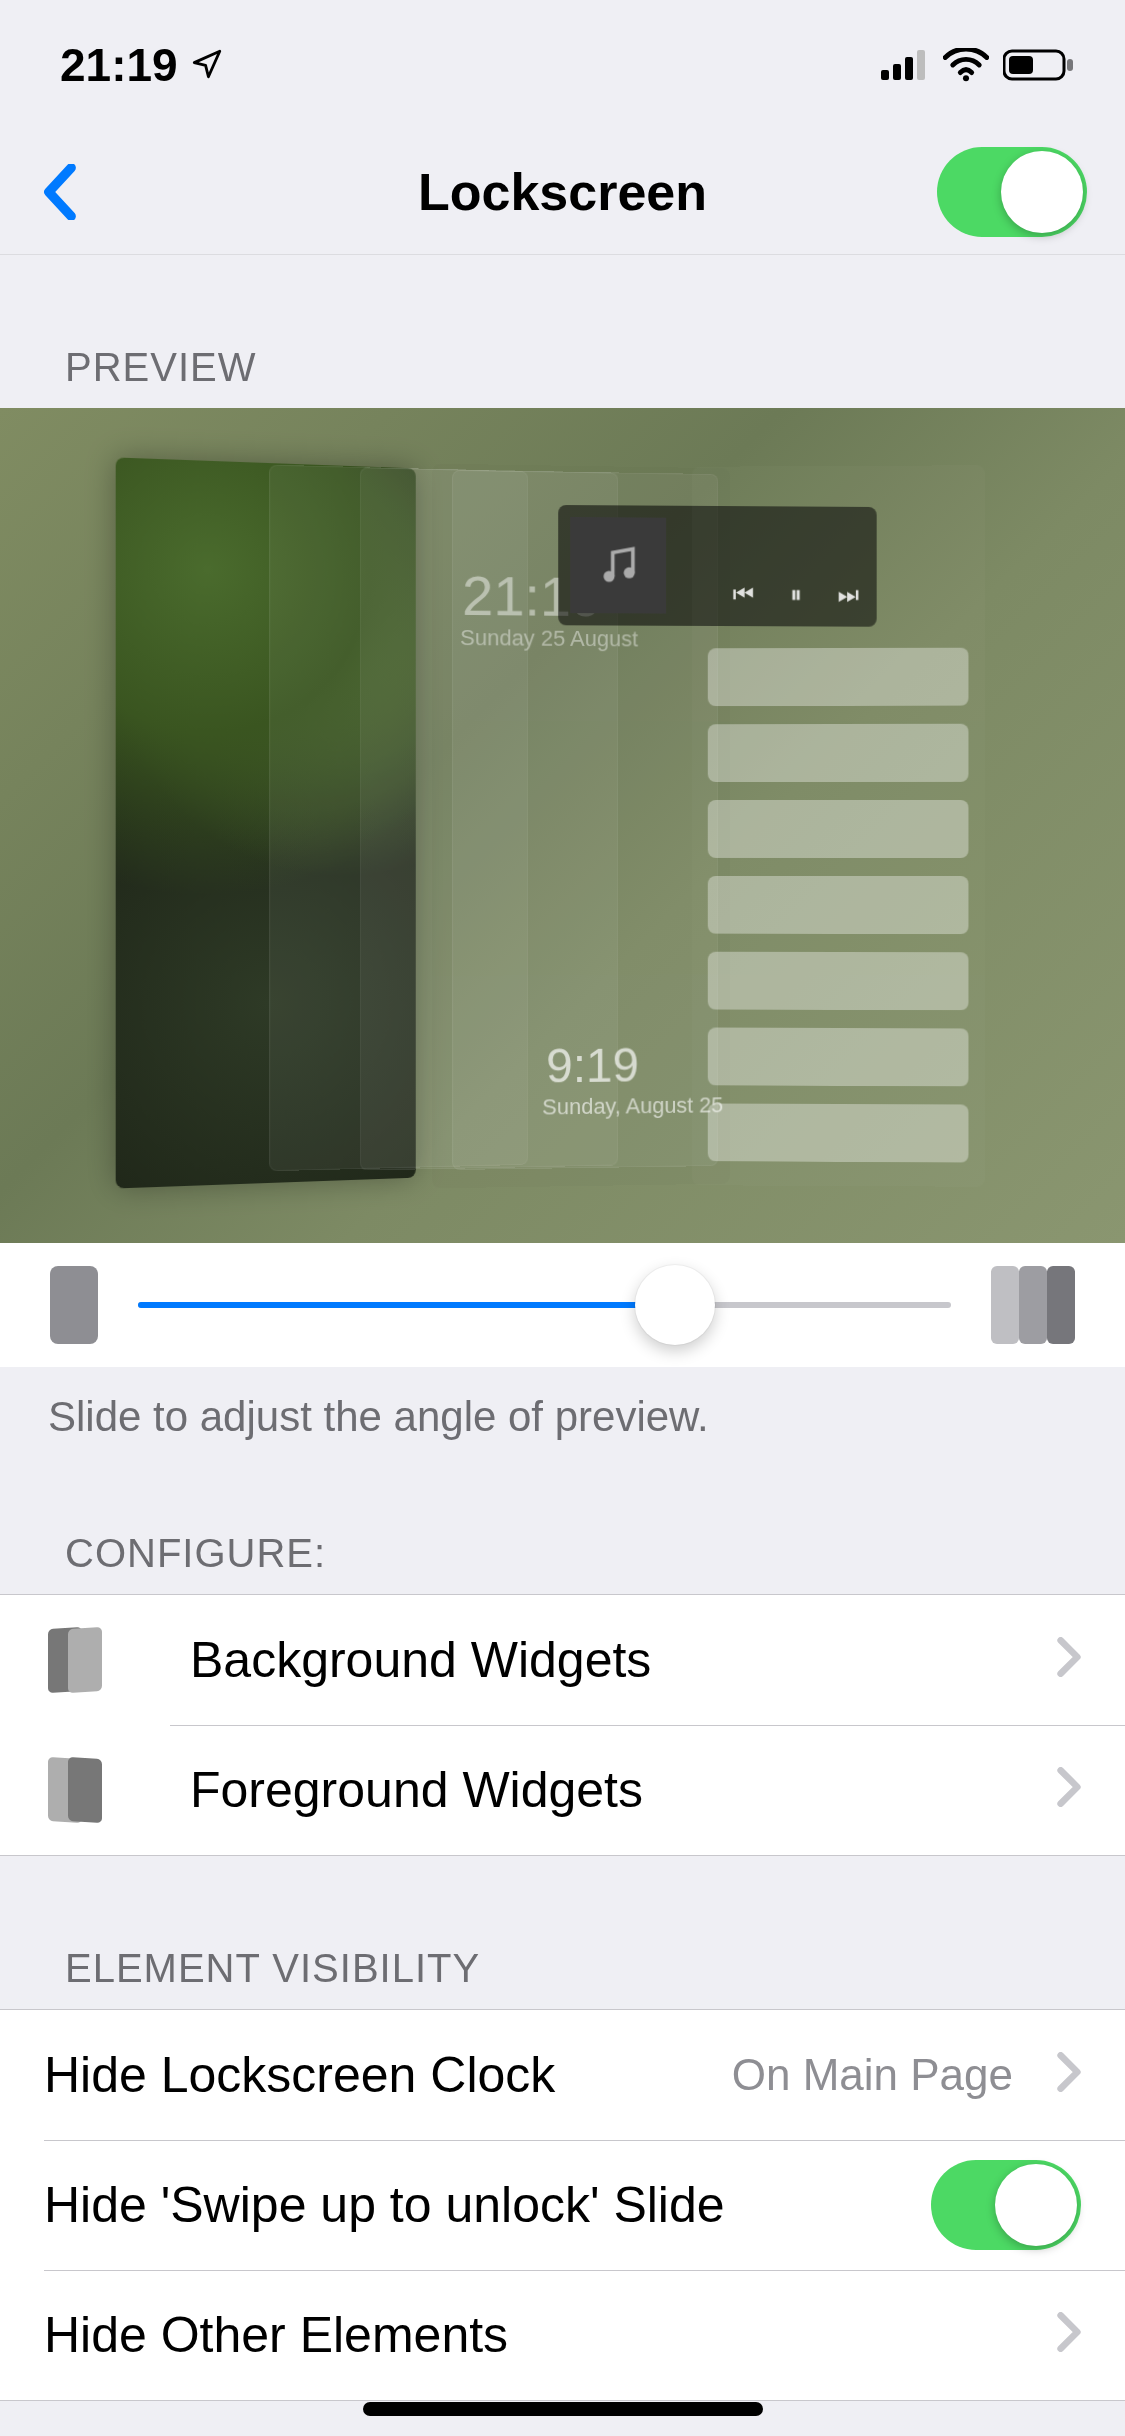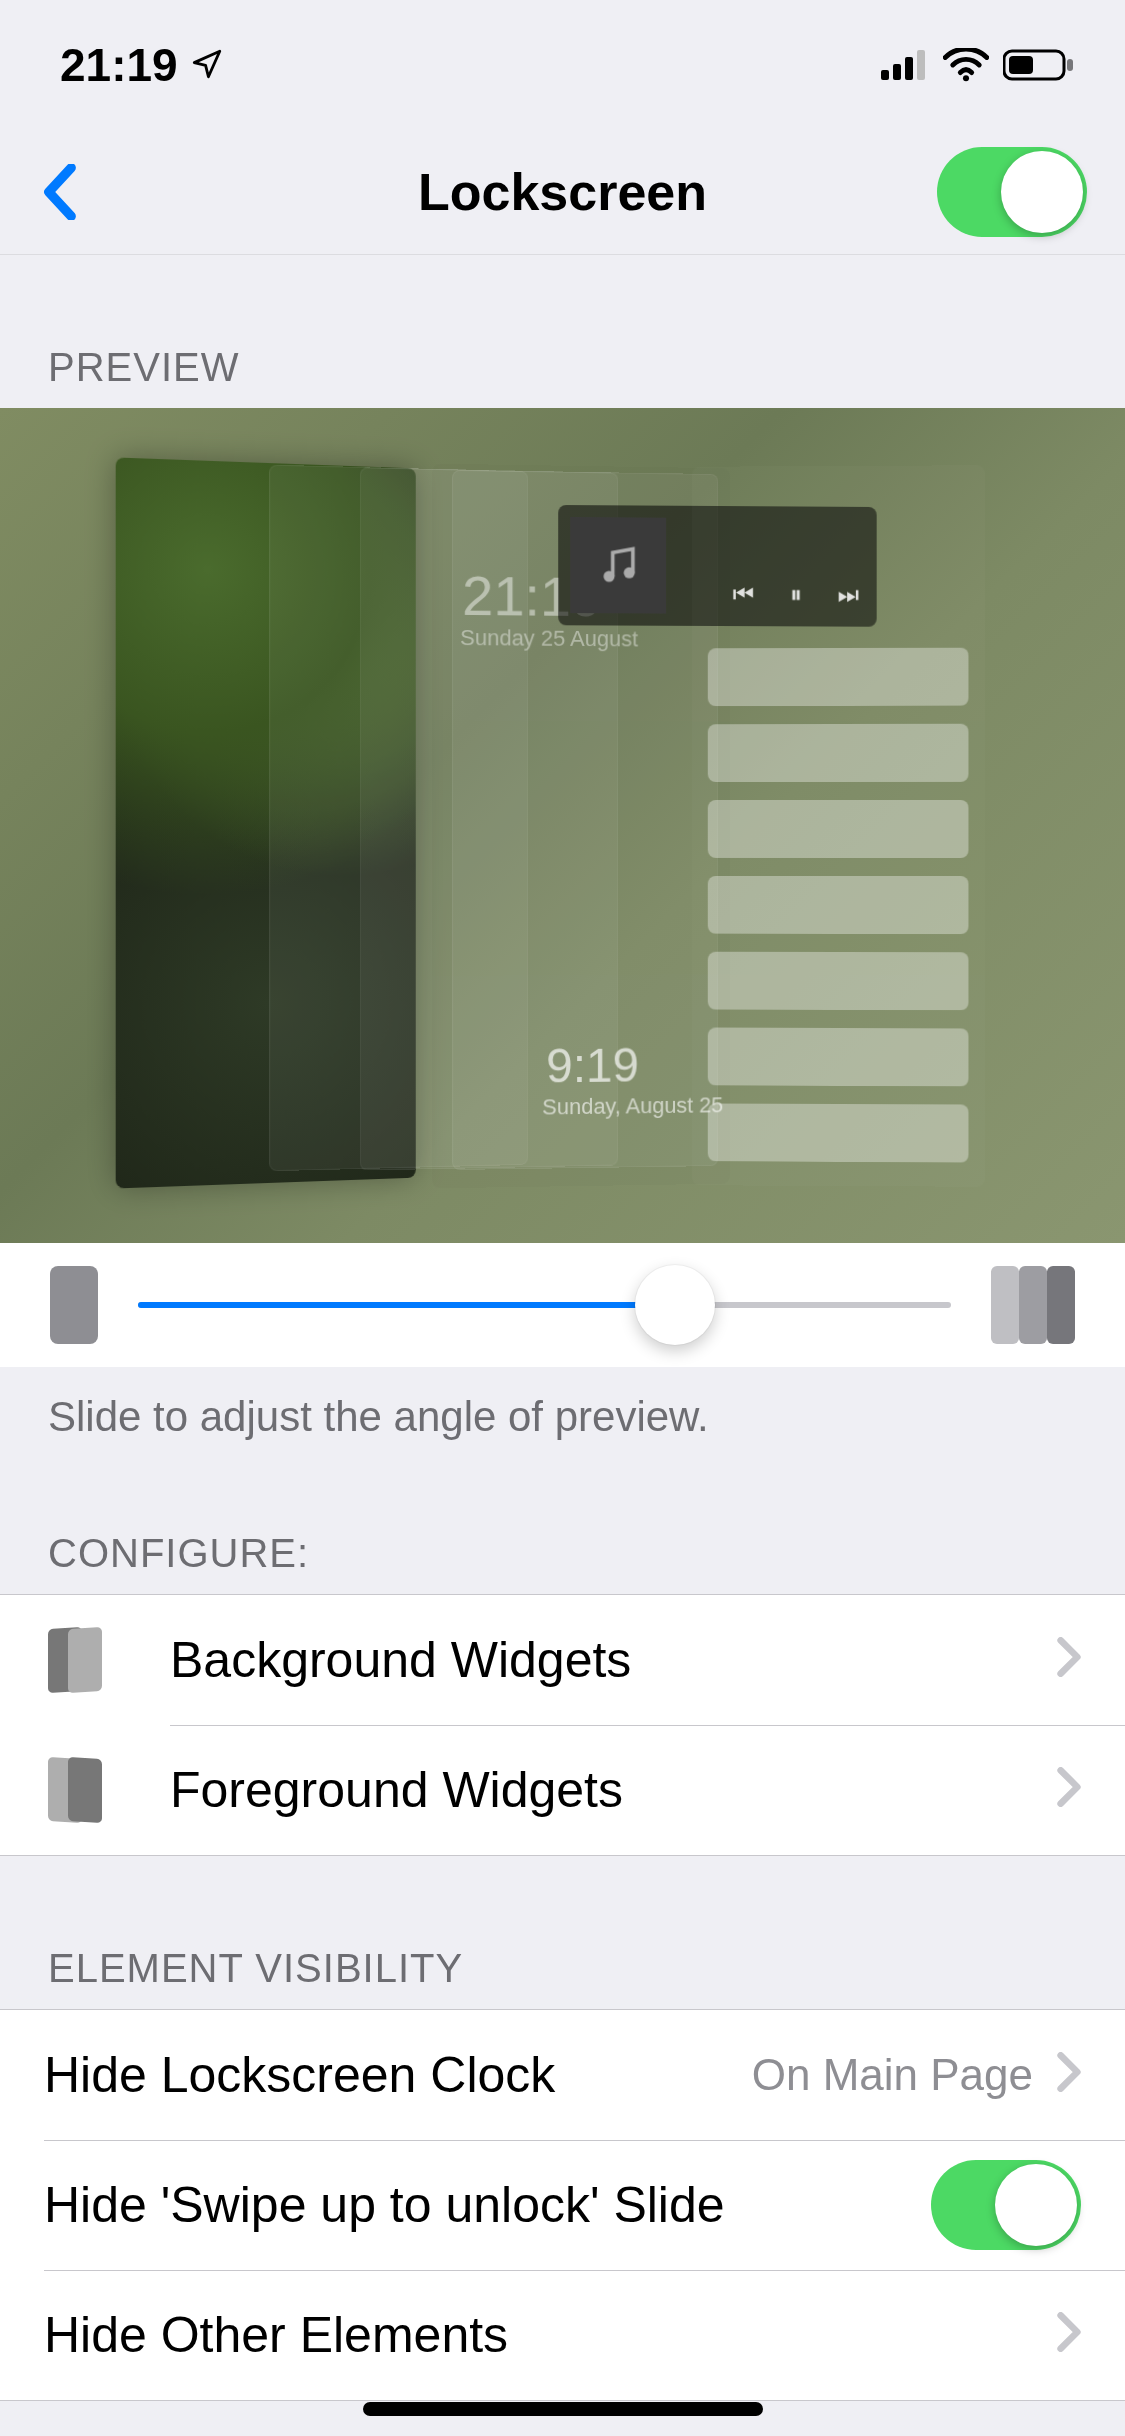--- a/index.html
+++ b/index.html
@@ -61,20 +61,21 @@
     top: 4px; right: 4px;
     box-shadow: 0 3px 10px rgba(0,0,0,0.25);
   }
 
   
   .section-header {
     font-size: 40px;
     color: #6d6d72;
     letter-spacing: 1px;
     padding: 90px 48px 18px 48px;
+    margin-left: 17px;
   }
 
   
   .preview {
     width: 100%;
     height: 835px;
     background: linear-gradient(135deg,#808c62 0%, #6c7a56 40%, #7d8a64 60%, #8a9670 100%);
     position: relative;
     overflow: hidden;
     perspective: 2400px;
@@ -187,20 +188,21 @@
   }
 
   
   .group { background:#fff; border-top:1px solid #c8c7cc; border-bottom:1px solid #c8c7cc; }
   .cell {
     display:flex; align-items:center;
     min-height: 130px;
     padding: 0 44px;
     font-size: 50px;
     position: relative;
+    gap: 20px;
   }
   .cell + .cell::before{
     content:"";
     position:absolute; left:170px; right:0; top:0;
     height:1px; background:#c8c7cc;
   }
   .cell.noicon + .cell.noicon::before{ left:44px; }
   .cell .ico {
     width:70px; height:70px; margin-right:56px;
     display:flex; align-items:center; justify-content:center;

